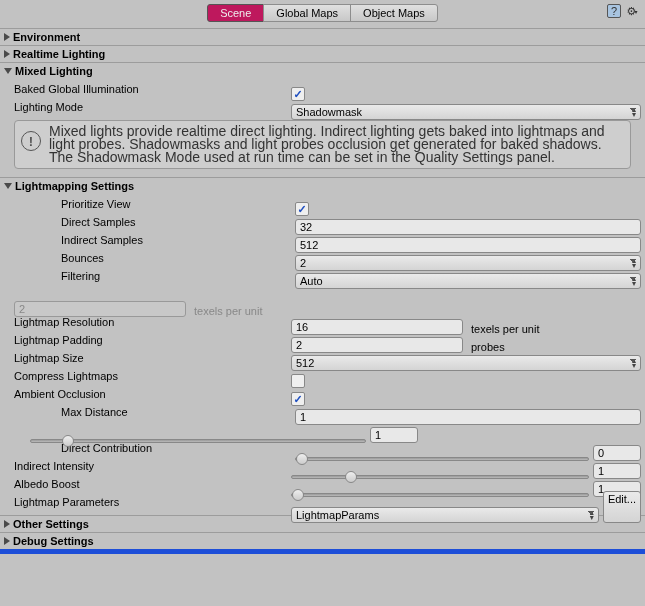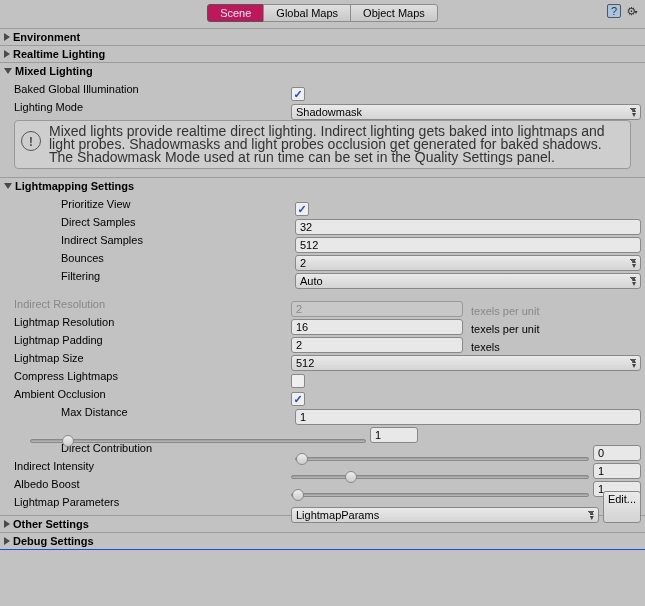--- a/index.html
+++ b/index.html
@@ -336,38 +336,37 @@
     <div class="row indent">
       <span class="label">Filtering</span>
       <div class="control">
           <div class="dropdown"><span>Auto</span><span class="updown">▴<br>▾</span></div>
         </div>
     </div>
 
     <div class="gap"></div>
 
     <div class="row">
-      <span class="label disabled">Indirect Resolution</span>
       <div class="control" style="max-width:260px">
         <div class="textfield disabled" style="flex:0 0 172px">2</div>
         <span class="unit" style="color:#888">texels per unit</span>
       </div>
     </div>
     <div class="row">
       <span class="label">Lightmap Resolution</span>
       <div class="control" style="max-width:260px">
         <div class="textfield" style="flex:0 0 172px">16</div>
         <span class="unit">texels per unit</span>
       </div>
     </div>
     <div class="row">
       <span class="label">Lightmap Padding</span>
       <div class="control" style="max-width:260px">
         <div class="textfield" style="flex:0 0 172px">2</div>
-        <span class="unit">texels</span>
+        <span class="unit">probes</span>
       </div>
     </div>
     <div class="row">
       <span class="label">Lightmap Size</span>
       <div class="control">
           <div class="dropdown"><span>512</span><span class="updown">▴<br>▾</span></div>
         </div>
     </div>
     <div class="row">
       <span class="label">Compress Lightmaps</span>
@@ -432,18 +431,18 @@
   </div>
 </div>
 
 <div class="section">
   <div class="section-header">
     <span class="arrow right"></span>
     <span>Other Settings</span>
   </div>
 </div>
 
-<div class="section" style="border-bottom:1px solid #1d4ed8">
+<div class="section" style="border-bottom:5px solid #1d4ed8">
   <div class="section-header">
     <span class="arrow right"></span>
     <span>Debug Settings</span>
   </div>
 </div>
 
 </body></html>

